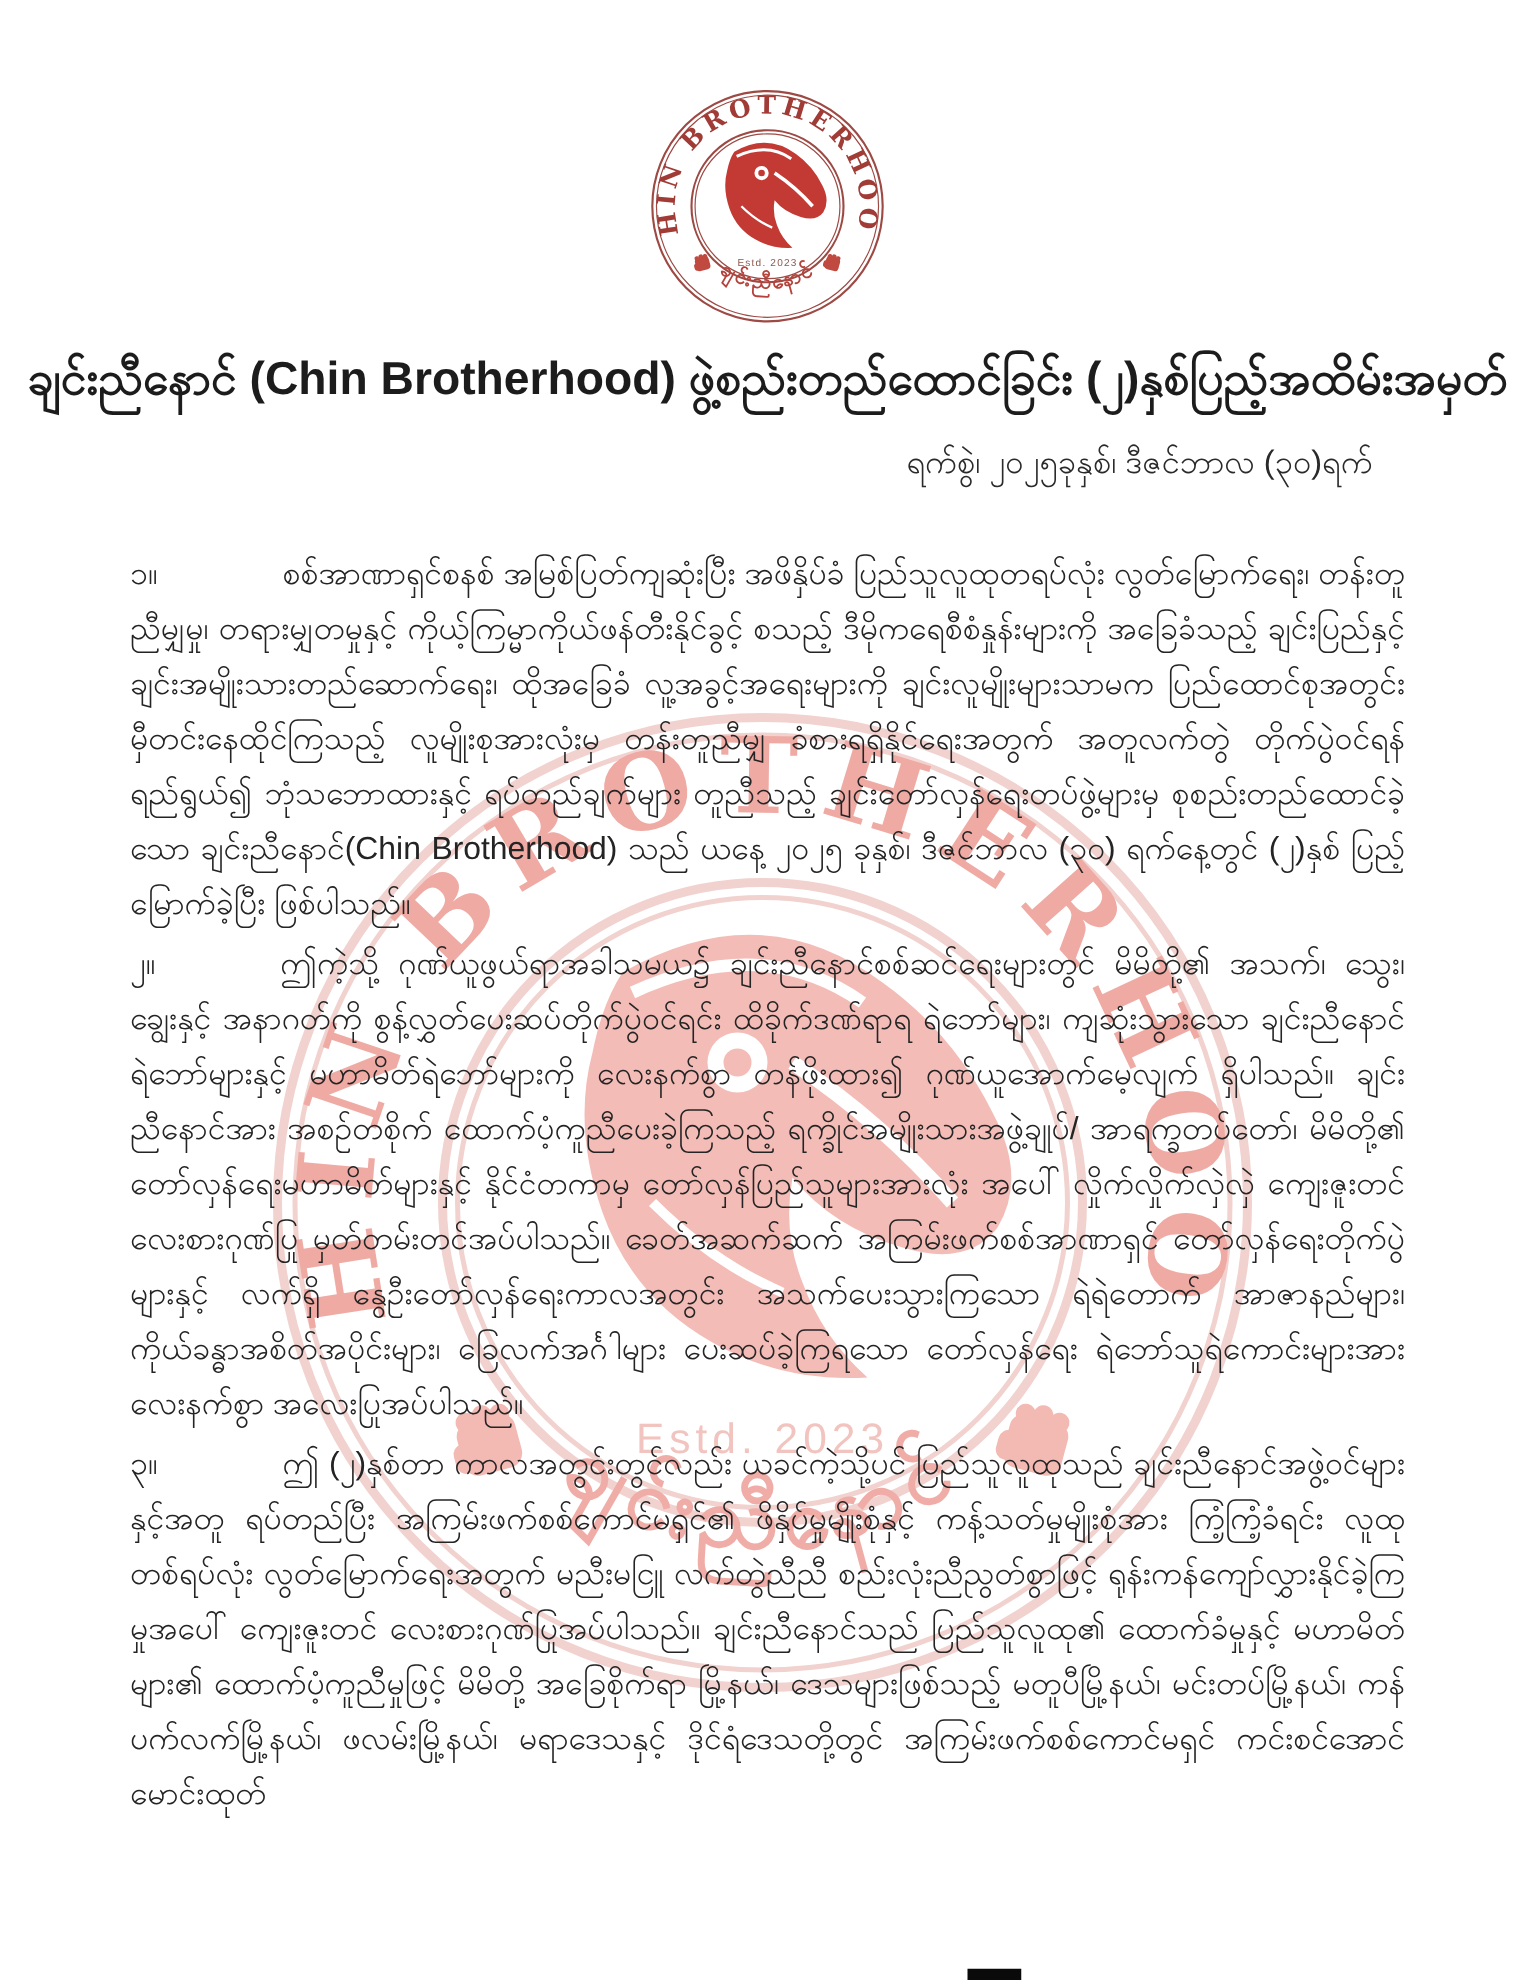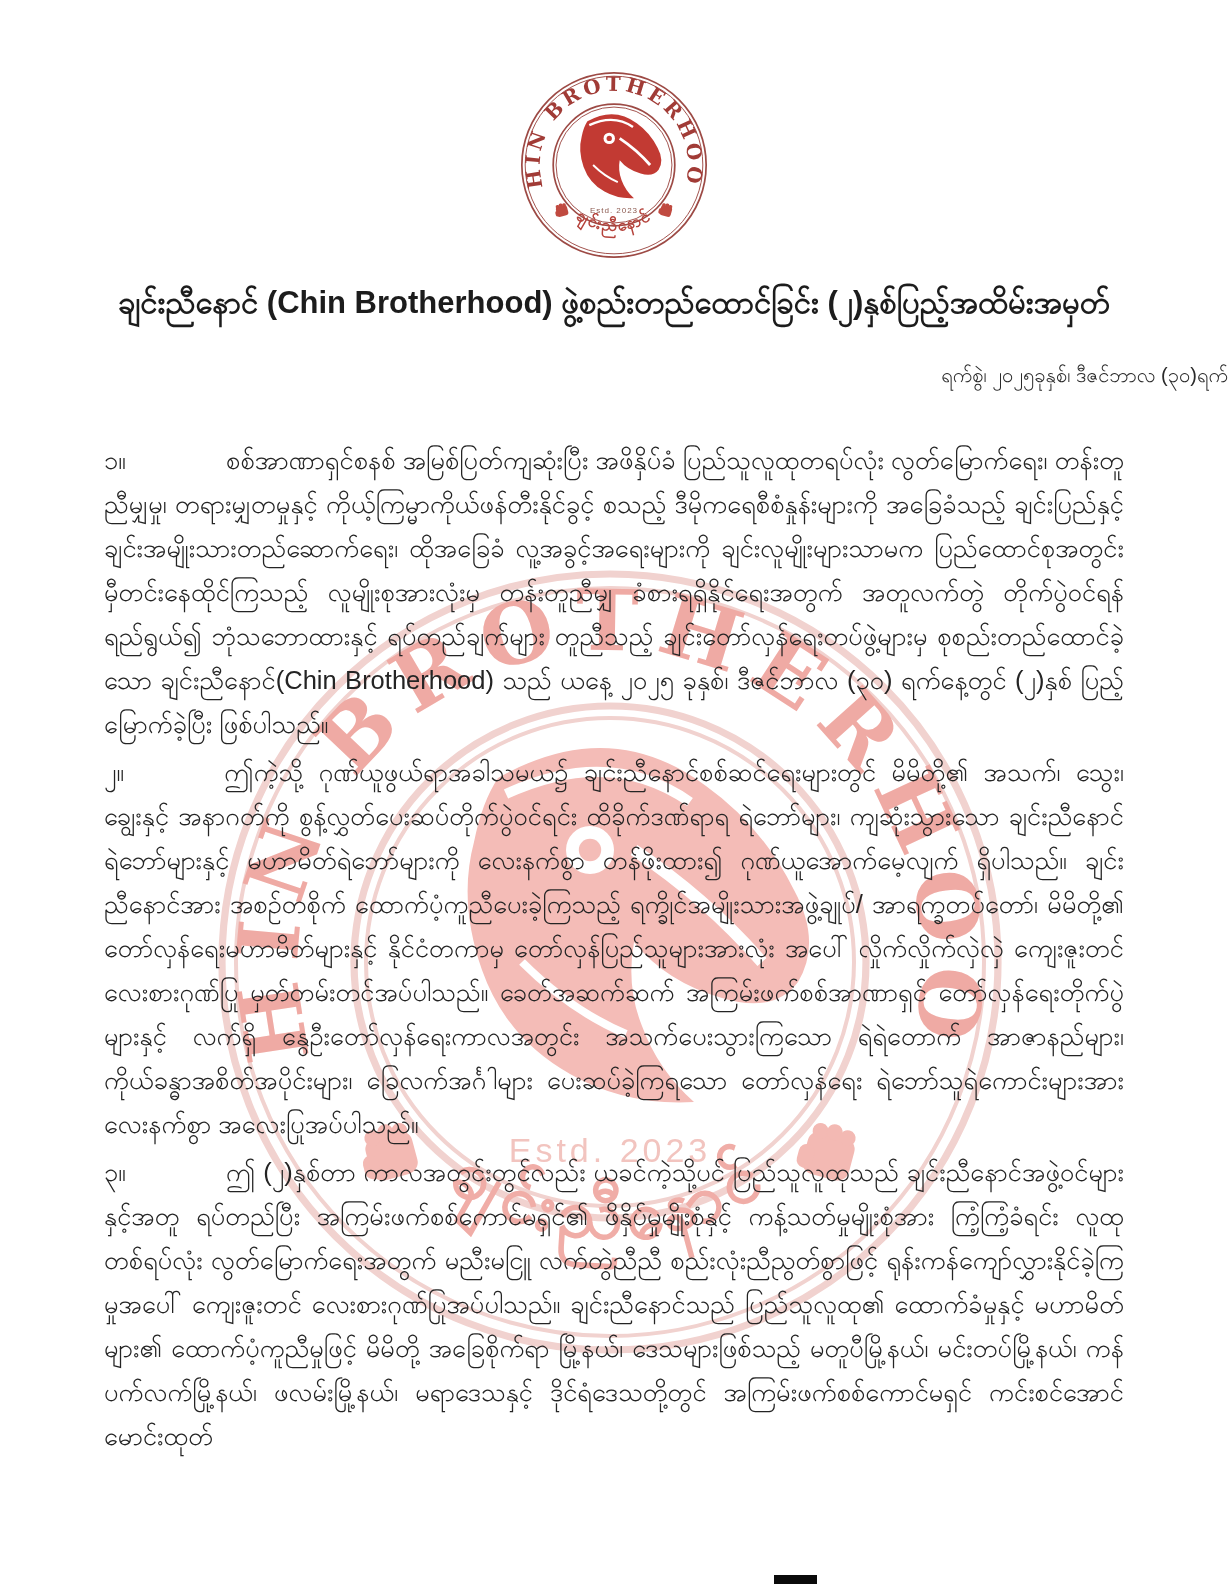--- a/index.html
+++ b/index.html
@@ -14,25 +14,25 @@
   .watermark{
     position:absolute;left:210px;top:562px;
     width:800px;height:800px;
     z-index:0;
   }
   
   .content{position:relative;z-index:1;}
   .logo{display:block;margin:70px auto 0 auto;width:190px;height:190px;}
   .title{
     margin-top:20px;text-align:center;
-    font-weight:700;font-size:31px;line-height:46px;color:#1c1c1c;
+    font-weight:700;font-size:37px;line-height:46px;color:#1c1c1c;
   }
   .dateline{
-    margin-top:36px;
-    text-align:right;font-size:20px;color:#2a2a2a;
+    margin-top:26px;padding-right:130px;
+    text-align:right;font-size:26px;color:#2a2a2a;
   }
   .bodytext{
     margin:46px 100px 0 100px;
     font-size:25.5px;line-height:44px;color:#242424;
     text-align:justify;text-justify:inter-word;
   }
   .bodytext p{margin:4px;}
   .pgap{display:inline-block;width:100px;}
   
   .seal-arc-text{

